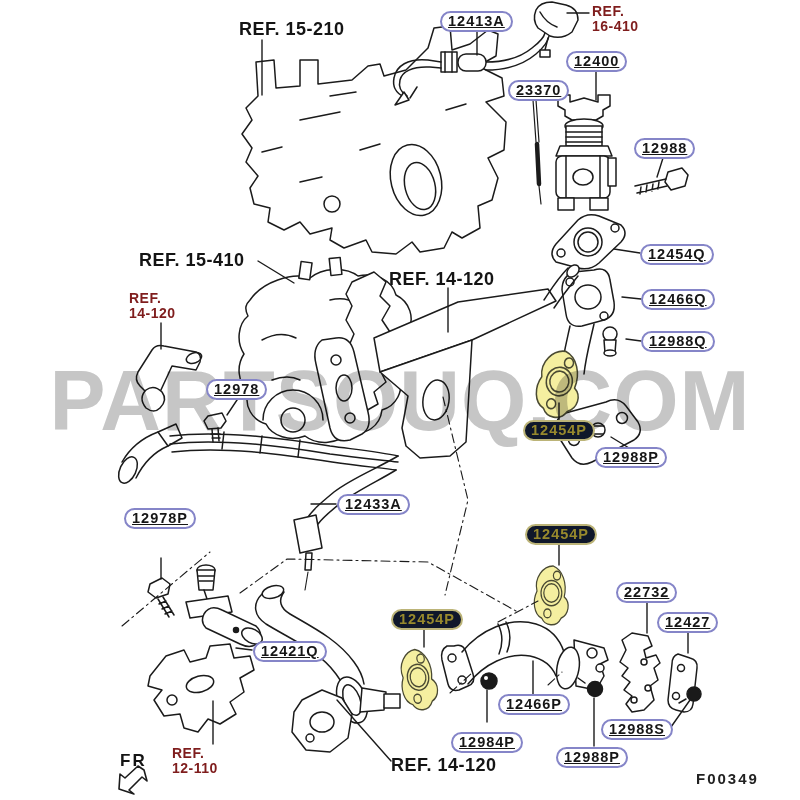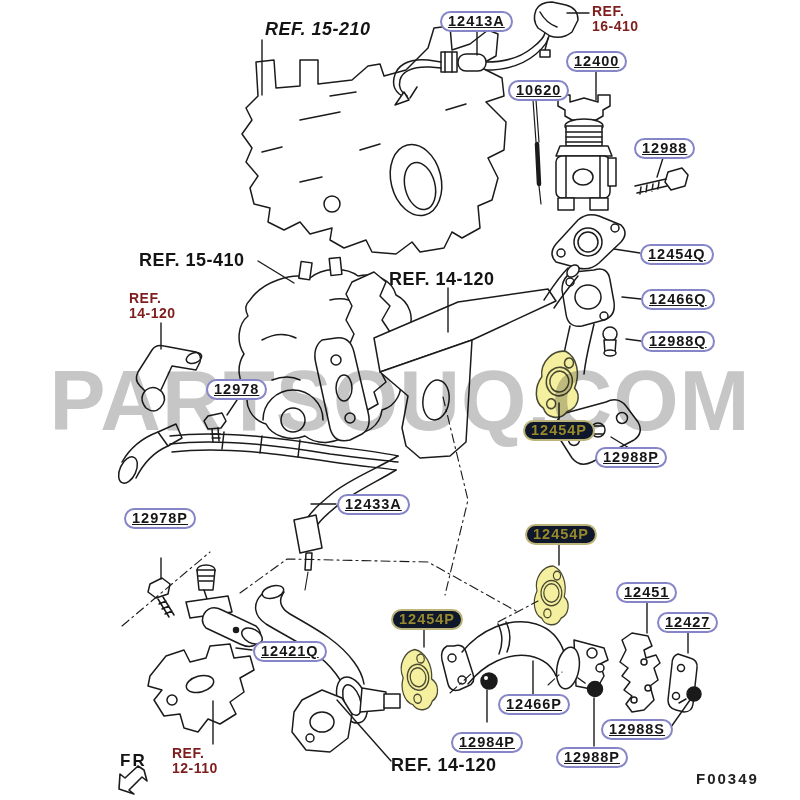--- a/index.html
+++ b/index.html
@@ -294,51 +294,51 @@
       </g>
 
       <g>
         <path fill="#fff" stroke-width="1.6" d="M144,770 L147,781 142,777 129,790 134,794 119,789 120,774 125,778 138,766 Z"></path>
       </g>
     </g>
   </svg>
 
   <div class="watermark">PARTSOUQ.COM</div>
 
-  <div class="lbl ref" style="left:265px;top:21px;font-style:italic;">REF. 15-210</div>
+  <div class="lbl ref" style="left:239px;top:21px;">REF. 15-210</div>
   <div class="lbl ref2" style="left:592px;top:4px;">
     <div>REF.</div>
     <div>16-410</div>
   </div>
   <div class="lbl ref" style="left:139px;top:252px;">REF. 15-410</div>
   <div class="lbl ref2" style="left:129px;top:291px;">
     <div>REF.</div>
     <div>14-120</div>
   </div>
   <div class="lbl ref" style="left:389px;top:271px;">REF. 14-120</div>
   <div class="lbl ref2" style="left:172px;top:746px;">
     <div>REF.</div>
     <div>12-110</div>
   </div>
   <div class="lbl ref" style="left:391px;top:757px;">REF. 14-120</div>
 
   <div class="lbl part" style="left:440px;top:11px;">12413A</div>
   <div class="lbl part" style="left:566px;top:51px;">12400</div>
-  <div class="lbl part" style="left:508px;top:80px;">10620</div>
+  <div class="lbl part" style="left:508px;top:80px;">23370</div>
   <div class="lbl part" style="left:634px;top:138px;">12988</div>
   <div class="lbl part" style="left:640px;top:244px;">12454Q</div>
   <div class="lbl part" style="left:641px;top:289px;">12466Q</div>
   <div class="lbl part" style="left:641px;top:331px;">12988Q</div>
   <div class="lbl part" style="left:206px;top:379px;">12978</div>
   <div class="lbl hl" style="left:523px;top:420px;">12454P</div>
   <div class="lbl part" style="left:595px;top:447px;">12988P</div>
   <div class="lbl part" style="left:337px;top:494px;">12433A</div>
   <div class="lbl hl" style="left:525px;top:524px;">12454P</div>
   <div class="lbl part" style="left:124px;top:508px;">12978P</div>
-  <div class="lbl part" style="left:616px;top:582px;">12451</div>
+  <div class="lbl part" style="left:616px;top:582px;">22732</div>
   <div class="lbl part" style="left:657px;top:612px;">12427</div>
   <div class="lbl hl" style="left:391px;top:609px;">12454P</div>
   <div class="lbl part" style="left:253px;top:641px;">12421Q</div>
   <div class="lbl part" style="left:498px;top:694px;">12466P</div>
   <div class="lbl part" style="left:451px;top:722px;margin-top:10px;">12984P</div>
   <div class="lbl part" style="left:601px;top:719px;">12988S</div>
   <div class="lbl part" style="left:556px;top:747px;">12988P</div>
 
   <div class="lbl fr" style="left:120px;top:751px;">FR</div>
   <div class="lbl fig" style="left:655px;top:770px;margin-left:41px;">F00349</div>

